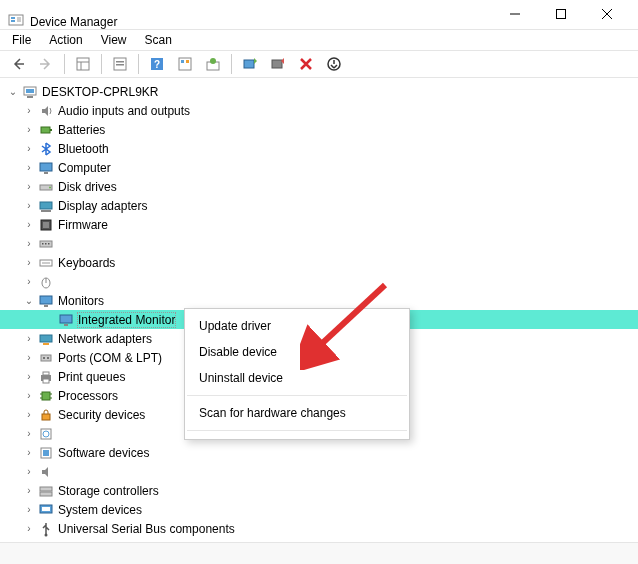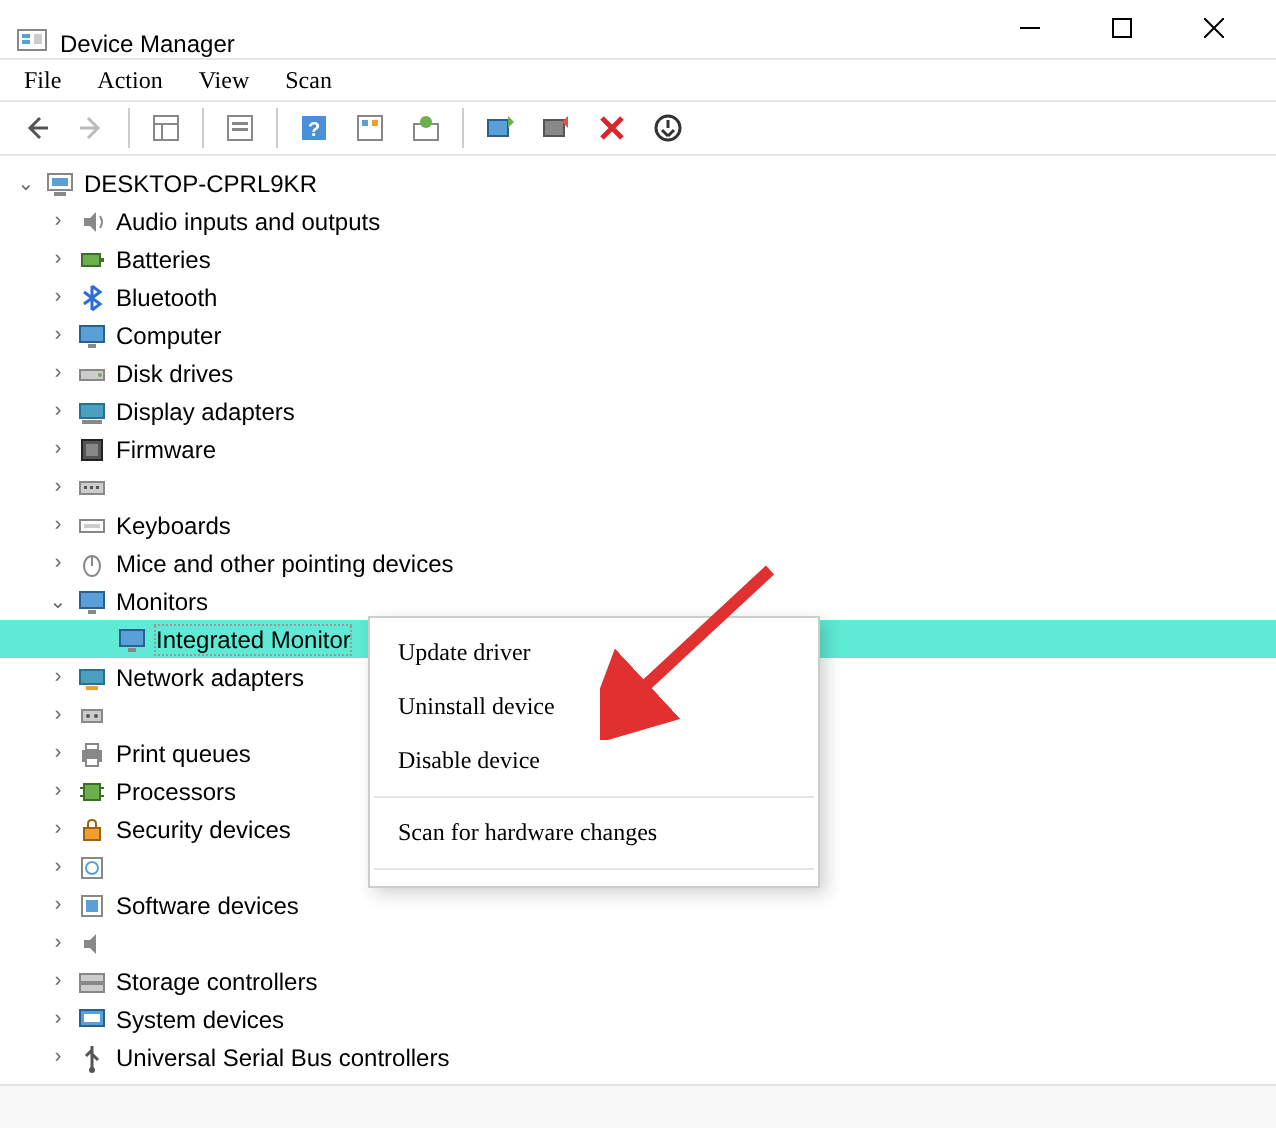--- a/index.html
+++ b/index.html
@@ -3,34 +3,34 @@
 <meta charset="utf-8">
 <style>
 * { box-sizing: border-box; margin: 0; padding: 0; }
 body { font-family: "Segoe UI", Tahoma, sans-serif; font-size: 12px; background: #fff; width: 638px; height: 564px; overflow: hidden; position: relative; }
 .titlebar { height: 30px; display: flex; align-items: flex-end; padding: 0 8px; border-bottom: 1px solid #e5e5e5; }
 .titlebar .app-icon { width: 16px; height: 16px; margin-right: 6px; display: flex; align-items: center; justify-content: center; }
 .titlebar .title { flex: 1; font-size: 12px; }
 .window-controls { display: flex; gap: 0; }
 .window-btn { width: 46px; height: 30px; display: flex; align-items: center; justify-content: center; font-size: 12px; cursor: pointer; }
 .menubar { height: 20px; display: flex; align-items: center; padding: 0 4px; gap: 2px; }
-.menu-item { padding: 2px 8px; cursor: pointer; font-size: 12px; font-family: Liberation Serif, serif; }
+.menu-item { padding: 2px 8px; cursor: pointer; font-size: 12px; }
 .toolbar { height: 28px; display: flex; align-items: center; padding: 0 6px; gap: 4px; border-top: 1px solid #e5e5e5; border-bottom: 1px solid #e5e5e5; background: #fff; }
 .tool-btn { width: 24px; height: 24px; display: flex; align-items: center; justify-content: center; cursor: pointer; }
 .tool-sep { width: 1px; height: 20px; background: #ccc; margin: 0 2px; }
 .content { padding: 4px 0; overflow: auto; height: calc(100% - 102px); }
 .tree-item { display: flex; align-items: center; height: 19px; padding-left: 6px; cursor: pointer; white-space: nowrap; }
 .expander { width: 14px; height: 14px; display: flex; align-items: center; justify-content: center; margin-right: 2px; font-size: 10px; color: #666; }
 .node-icon { width: 16px; height: 16px; margin-right: 4px; display: flex; align-items: center; justify-content: center; }
 .selected { background: #5eead4; }
 .selected .label { outline: 1px dotted #999; }
 .indent-1 { padding-left: 22px; }
 .indent-2 { padding-left: 42px; }
 .context-menu { position: absolute; left: 184px; top: 308px; width: 226px; background: #fff; border: 1px solid #ccc; box-shadow: 3px 3px 8px rgba(0,0,0,0.18); padding: 4px 0; z-index: 100; }
-.ctx-item { padding: 6px 14px; font-size: 12px; cursor: pointer; font-family: Liberation Serif, serif; }
+.ctx-item { padding: 6px 14px; font-size: 12px; cursor: pointer; }
 .ctx-sep { height: 1px; background: #e5e5e5; margin: 4px 2px; }
 .ctx-bold { font-weight: bold; }
 .arrow-annotation { position: absolute; left: 300px; top: 280px; z-index: 200; pointer-events: none; }
 .statusbar { position: absolute; bottom: 0; left: 0; right: 0; height: 22px; border-top: 1px solid #e5e5e5; background: #f8f8f8; }
 </style>
 </head>
 <body>
 
 <div class="titlebar">
   <span class="app-icon">
@@ -245,21 +245,20 @@
       <span class="label">Keyboards</span>
     </div>
   <div class="tree-item indent-1">
       <span class="expander">›</span>
       <span class="node-icon">
         <svg width="16" height="16">
           <ellipse cx="8" cy="9" rx="4" ry="5" fill="#fff" stroke="#888"></ellipse>
           <line x1="8" y1="4" x2="8" y2="9" stroke="#888"></line>
         </svg>
       </span>
-      <span class="label">Mice and other pointing devices</span>
     </div>
   <div class="tree-item indent-1">
       <span class="expander">⌄</span>
       <span class="node-icon">
         <svg width="16" height="16">
           <rect x="2" y="3" width="12" height="8" fill="#5aa0d8" stroke="#2a6090"></rect>
           <rect x="6" y="12" width="4" height="2" fill="#888"></rect>
         </svg>
       </span>
       <span class="label">Monitors</span>
@@ -286,20 +285,21 @@
     </div>
   <div class="tree-item indent-1">
       <span class="expander">›</span>
       <span class="node-icon">
         <svg width="16" height="16">
           <rect x="3" y="5" width="10" height="6" fill="#ccc" stroke="#888"></rect>
           <circle cx="6" cy="8" r="1" fill="#555"></circle>
           <circle cx="10" cy="8" r="1" fill="#555"></circle>
         </svg>
       </span>
+      <span class="label">Ports (COM &amp; LPT)</span>
     </div>
   <div class="tree-item indent-1">
       <span class="expander">›</span>
       <span class="node-icon">
         <svg width="16" height="16">
           <rect x="3" y="6" width="10" height="6" fill="#888"></rect>
           <rect x="5" y="3" width="6" height="3" fill="#fff" stroke="#888"></rect>
           <rect x="5" y="10" width="6" height="4" fill="#fff" stroke="#888"></rect>
         </svg>
       </span>
@@ -376,36 +376,36 @@
       <span class="label">System devices</span>
     </div>
   <div class="tree-item indent-1">
       <span class="expander">›</span>
       <span class="node-icon">
         <svg width="16" height="16">
           <path d="M8 2 L8 14 M8 4 L5 7 M8 6 L11 9" stroke="#555" stroke-width="1.5" fill="none"></path>
           <circle cx="8" cy="14" r="1.5" fill="#555"></circle>
         </svg>
       </span>
-      <span class="label">Universal Serial Bus controllers</span>
+      <span class="label">Universal Serial Bus components</span>
     </div>
   <div class="tree-item indent-1">
       <span class="node-icon">
         <svg width="16" height="16">
           <path d="M8 2 L8 14 M8 4 L5 7 M8 6 L11 9" stroke="#555" stroke-width="1.5" fill="none"></path>
           <rect x="6" y="12" width="4" height="3" fill="#555"></rect>
         </svg>
       </span>
     </div>
 </div>
 
 <div class="context-menu">
   <div class="ctx-item">Update driver</div>
+  <div class="ctx-item">Disable device</div>
   <div class="ctx-item">Uninstall device</div>
-  <div class="ctx-item">Disable device</div>
   <div class="ctx-sep"></div>
   <div class="ctx-item">Scan for hardware changes</div>
   <div class="ctx-sep"></div>
 </div>
 
 <svg class="arrow-annotation" width="100" height="90">
   <defs>
       <marker id="ah" markerWidth="8" markerHeight="8" refX="2" refY="4" orient="auto">
         <path d="M0 0 L8 4 L0 8 Z" fill="#e03030"></path>
       </marker>

